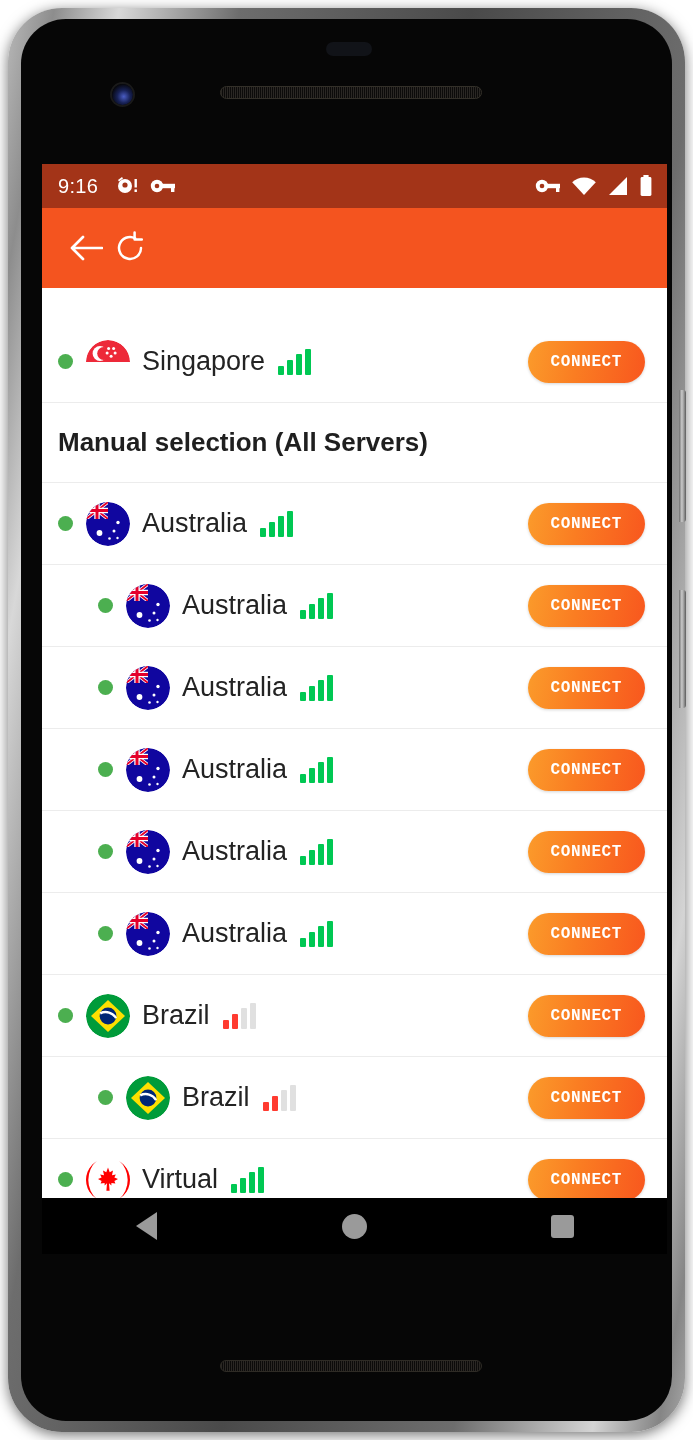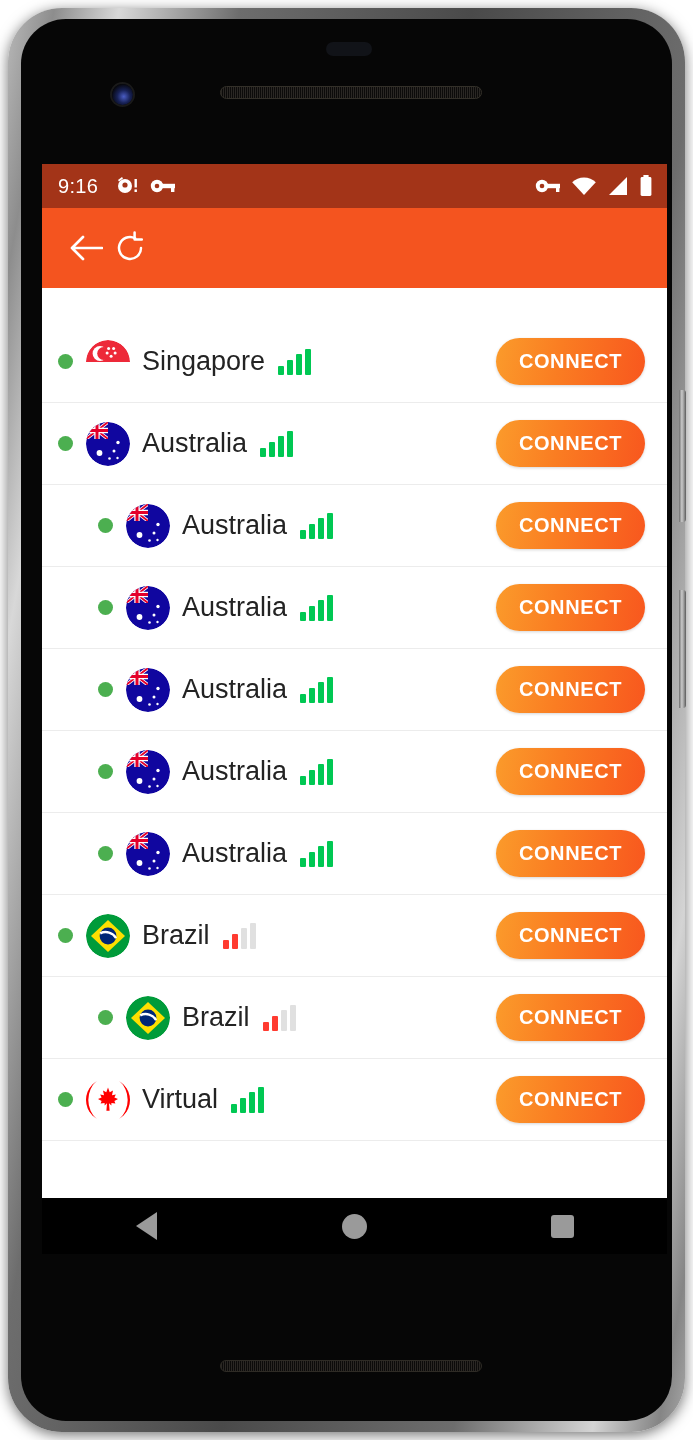--- a/index.html
+++ b/index.html
@@ -108,23 +108,24 @@
   }
   .bars i{ display:block; width:6px; border-radius:1px; }
   .bars i:nth-child(1){ height:9px; }
   .bars i:nth-child(2){ height:15px; }
   .bars i:nth-child(3){ height:21px; }
   .bars i:nth-child(4){ height:26px; }
 
   .connect-btn{
     margin-left:auto; flex:0 0 auto;
     background:linear-gradient(100deg,#fb9b2b 0%,#fa7d22 42%,#f8571e 100%);
-    color:#ffffff; font-size:20px; font-weight:700; letter-spacing:.6px;
+    color:#ffffff; font-size:16px; font-weight:700; letter-spacing:.6px;
     border:none; border-radius:26px; padding:12px 23px; cursor:pointer;
     box-shadow:0 1px 3px rgba(0,0,0,.17);
+    font-family:Liberation Mono, monospace;
   }
 
   .section-head{
     height:80px; display:flex; align-items:center; padding-left:16px;
     font-size:26px; font-weight:700; color:#1f1f1f; background:#ffffff;
     border-bottom:1px solid #ececec;
   }
 
   
   #nav-bar{
@@ -227,20 +228,21 @@
     </svg></span>
     <span class="srv-name">Singapore</span>
     <span class="bars">
             <i style="background:#00C853"></i>
             <i style="background:#00C853"></i>
             <i style="background:#00C853"></i>
             <i style="background:#00C853"></i>
           </span>
     <button class="connect-btn">CONNECT</button>
   </div>
+        <div class="section-head">Manual selection (All Servers)</div>
   <div class="srv-row lvl-country">
     <span class="dot" style="background:#4CAF50"></span>
     <span class="flag">
     <svg viewBox="0 0 44 44" width="44" height="44">
       <circle cx="22" cy="22" r="22" fill="#10069F"></circle>
       <g clip-path="url(#auClip)">
         <rect x="0" y="0" width="22" height="17" fill="#10069F"></rect>
         <path d="M0 0 L22 17 M22 0 L0 17" stroke="#ffffff" stroke-width="3.4"></path>
         <path d="M0 0 L22 17 M22 0 L0 17" stroke="#E4002B" stroke-width="1.8"></path>
         <path d="M11 0 L11 17 M0 8.5 L22 8.5" stroke="#ffffff" stroke-width="5.4"></path>

